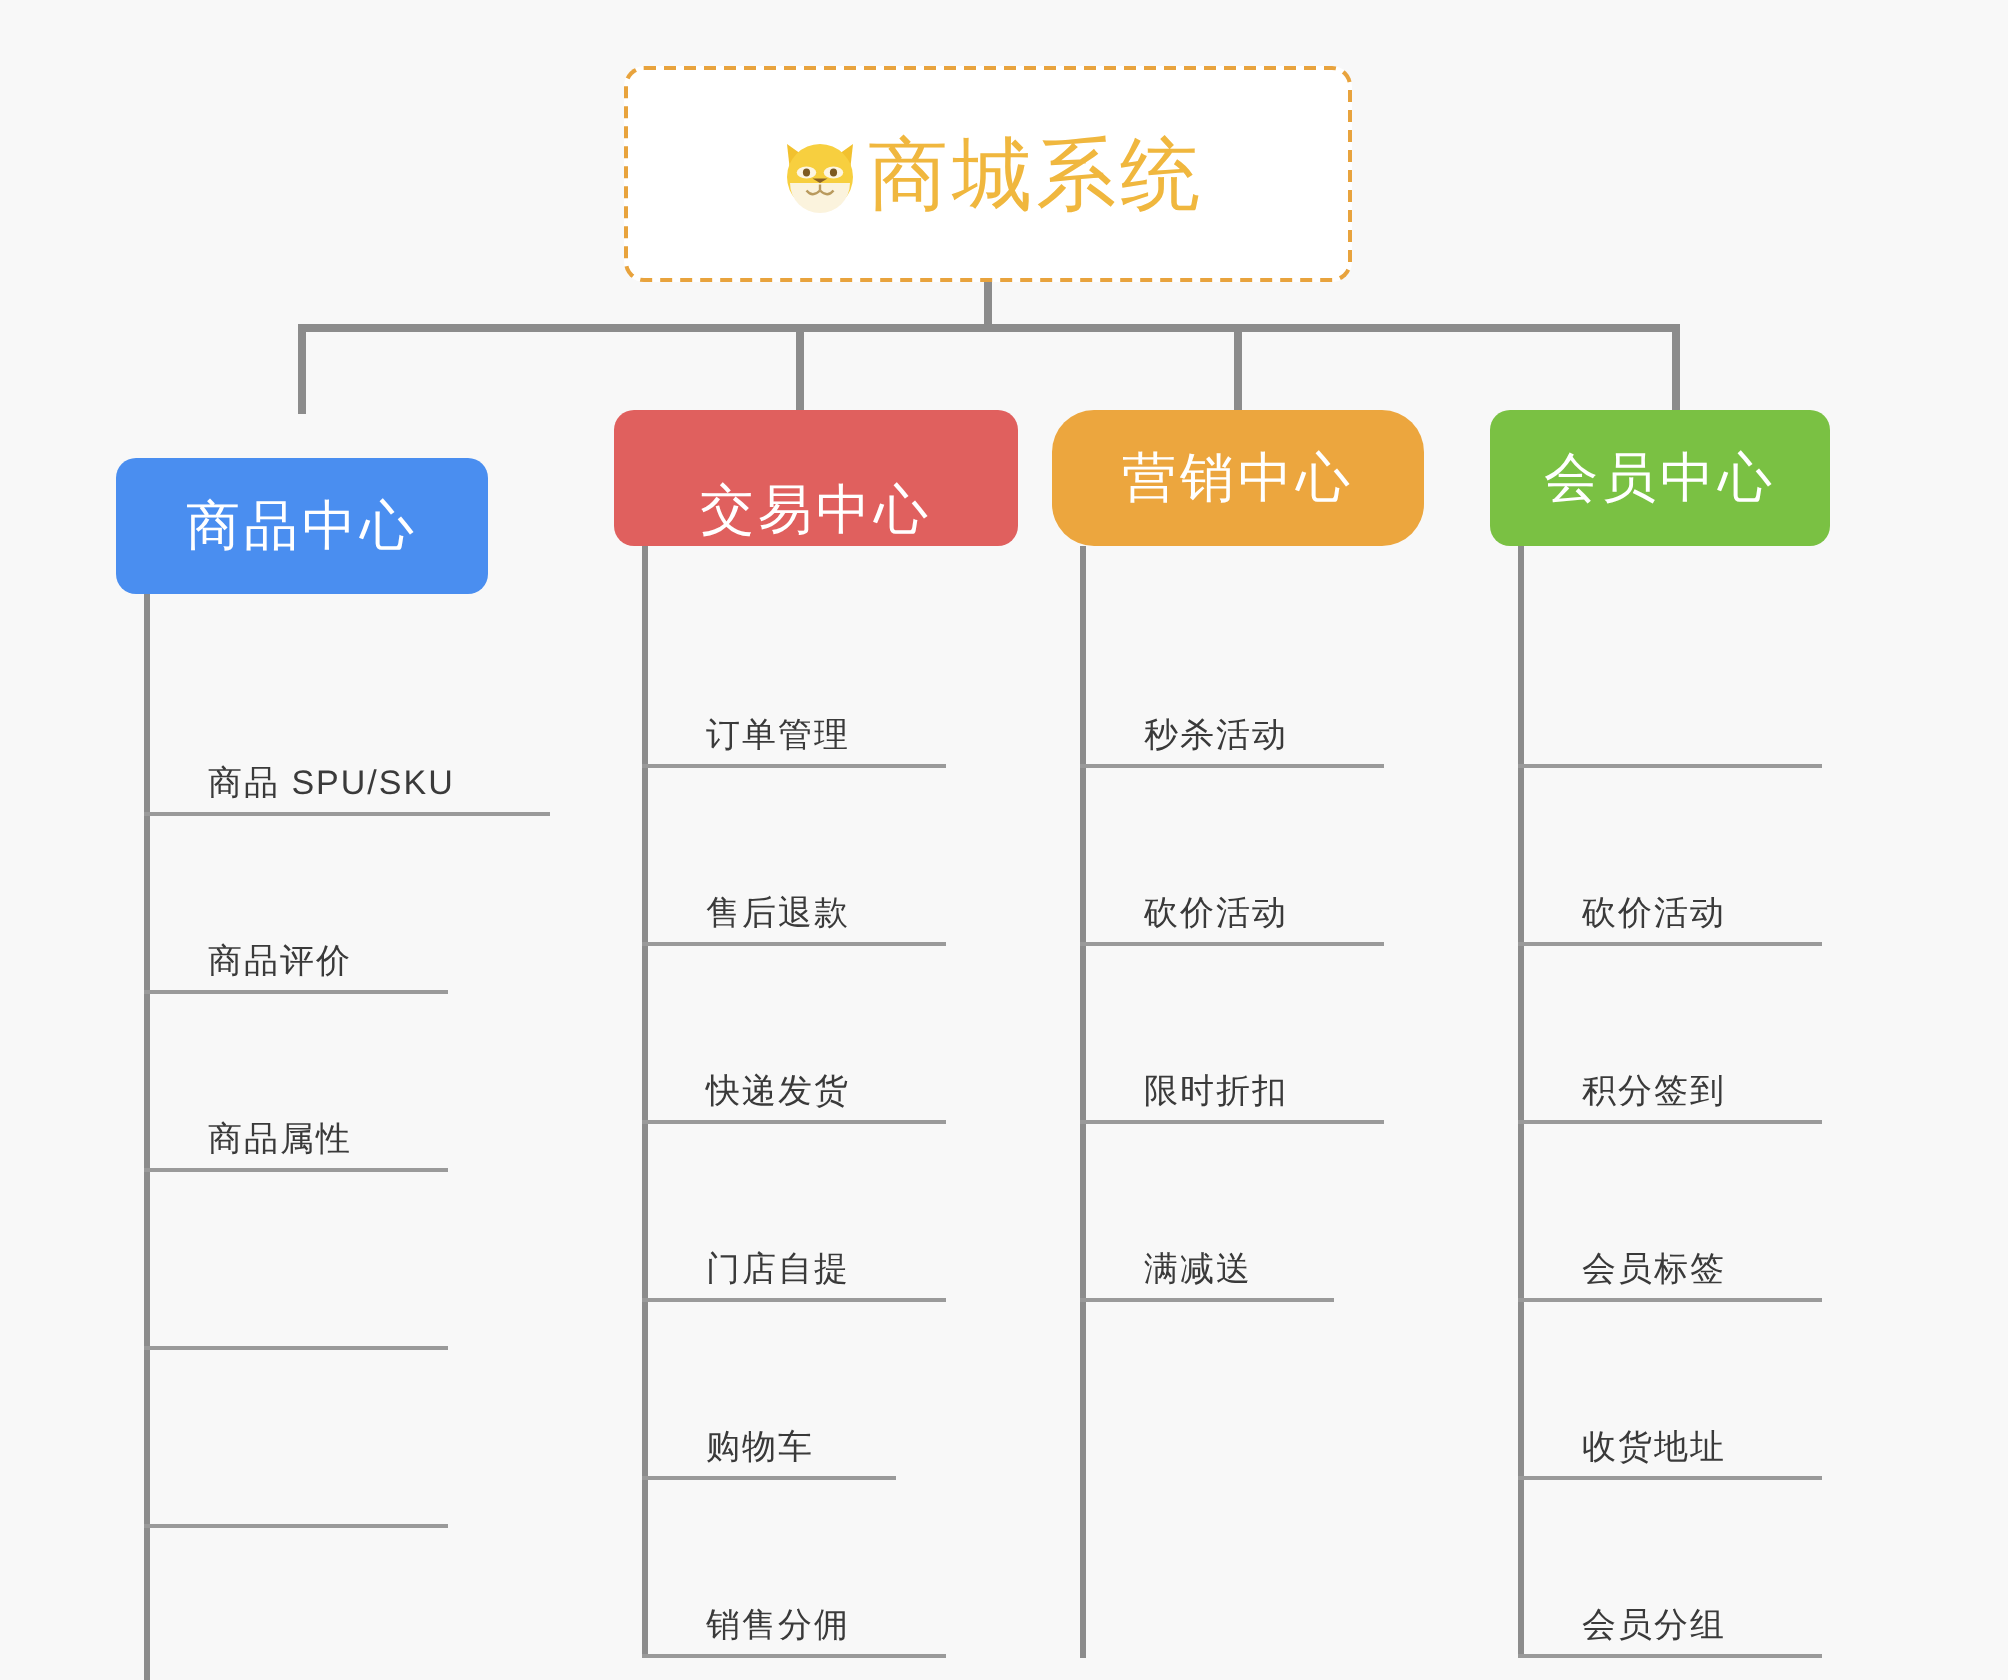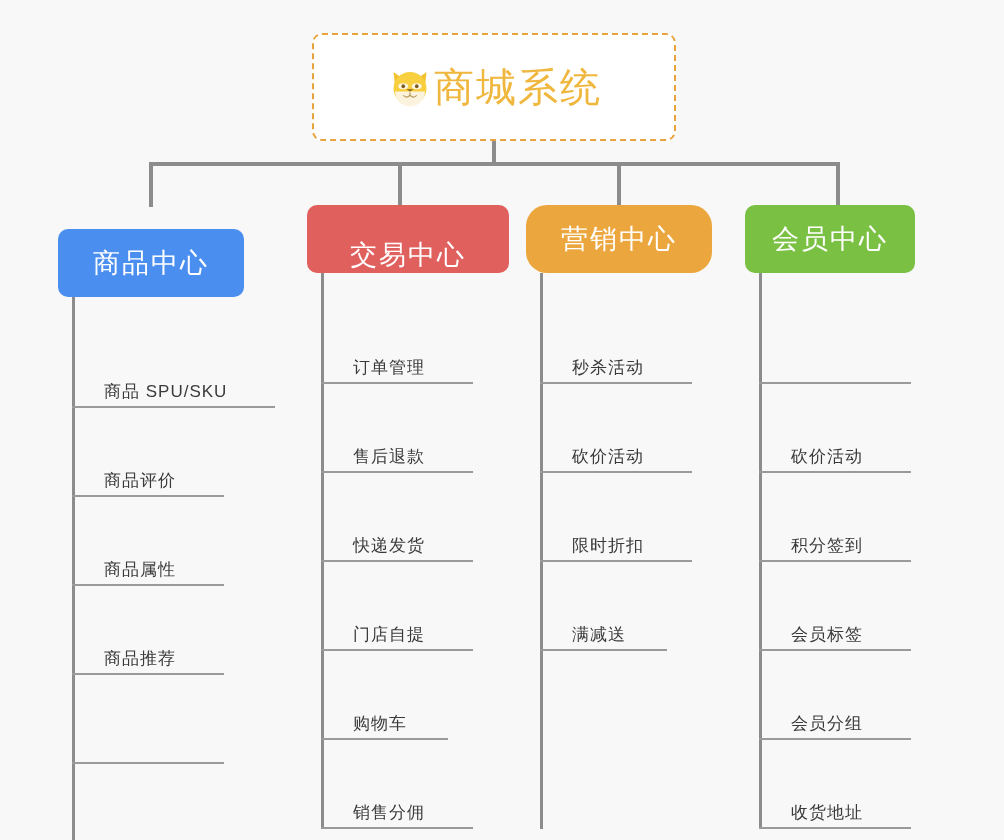--- a/index.html
+++ b/index.html
@@ -161,21 +161,20 @@
           </div>
           <div class="leaf">
             <span class="leaf-label">商品评价</span>
             <div class="leaf-rule" style="width: 152px;"></div>
           </div>
           <div class="leaf">
             <span class="leaf-label">商品属性</span>
             <div class="leaf-rule" style="width: 152px;"></div>
           </div>
           <div class="leaf">
-            <span class="leaf-label">商品推荐</span>
             <div class="leaf-rule" style="width: 152px;"></div>
           </div>
           <div class="leaf">
             <div class="leaf-rule" style="width: 152px;"></div>
           </div>
         </div>
       </div>
       <div class="category" style="left: 307px; width: 186px;">
         <div class="cat-head" style="background: rgb(224, 96, 94); width: 202px; align-items: flex-end;">
           <span>交易中心</span>
@@ -247,24 +246,24 @@
           </div>
           <div class="leaf">
             <span class="leaf-label">积分签到</span>
             <div class="leaf-rule" style="width: 152px;"></div>
           </div>
           <div class="leaf">
             <span class="leaf-label">会员标签</span>
             <div class="leaf-rule" style="width: 152px;"></div>
           </div>
           <div class="leaf">
+            <span class="leaf-label">收货地址</span>
+            <div class="leaf-rule" style="width: 152px;"></div>
+          </div>
+          <div class="leaf">
             <span class="leaf-label">会员分组</span>
             <div class="leaf-rule" style="width: 152px;"></div>
           </div>
-          <div class="leaf">
-            <span class="leaf-label">收货地址</span>
-            <div class="leaf-rule" style="width: 152px;"></div>
-          </div>
         </div>
       </div>
     </div>
 
 </div>
 
 </body></html>

